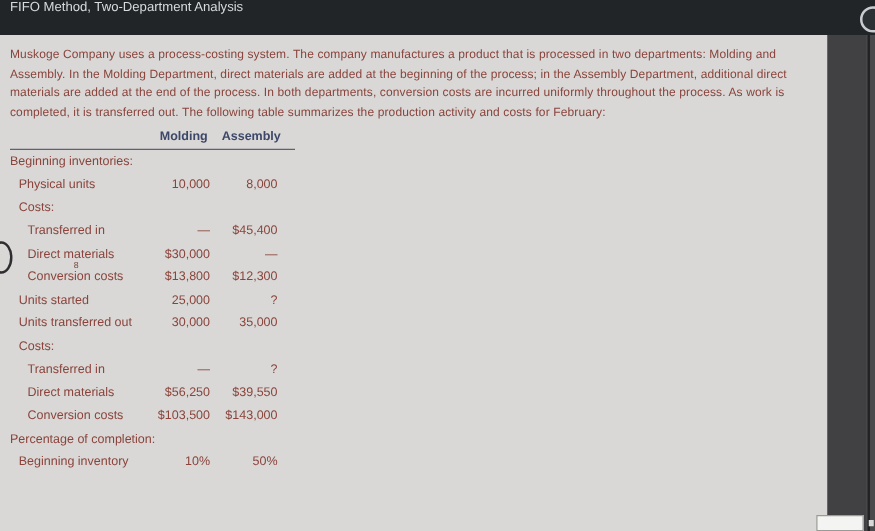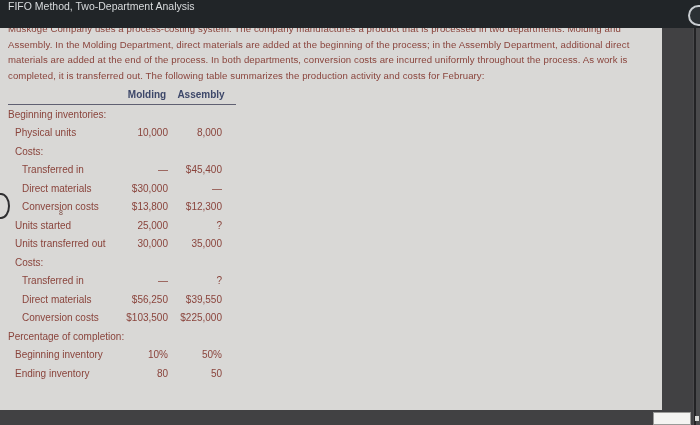--- a/index.html
+++ b/index.html
@@ -11,21 +11,21 @@
     position:absolute; top:0; left:0; width:700px; height:28px;
     background:#212528; color:#d8dbdd; font-size:10.5px;
     display:flex; padding-left:8px; z-index:5;
   }
   .corner-logo {
     position:absolute; right:-9px; top:5px; width:21px; height:21px;
     border-radius:50%; border:2px solid #c9cdd1; background:#2b3034;
   }
 
   .content {
-    position:absolute; top:13px; left:0; width:662px; height:397px;
+    position:absolute; top:28px; left:0; width:662px; height:397px;
     background:#d9d8d6; padding:8px 8px 16px 8px; overflow:hidden;
   }
   .para {
     font-size:9.6px; line-height:15.5px; color:#8a443c; width:650px;
     letter-spacing:0.1px;
   }
 
   .ptable { margin-top:4px; font-size:10px; color:#8a443c; width:228px; }
   .thead { display:flex; border-bottom:1px solid #606072; padding:2px 0 4px 0; }
   .thead .lbl { width:112px; }
@@ -136,36 +136,31 @@
             <span class="val">?</span>
           </div>
           <div class="trow indent2">
             <span class="lbl">Direct materials</span>
             <span class="val">$56,250</span>
             <span class="val">$39,550</span>
           </div>
           <div class="trow indent2">
             <span class="lbl">Conversion costs</span>
             <span class="val">$103,500</span>
-            <span class="val">$225,000</span>
+            <span class="val">$143,000</span>
           </div>
           <div class="trow indent0">
             <span class="lbl">Percentage of completion:</span>
             <span class="val"></span>
             <span class="val"></span>
           </div>
           <div class="trow indent1">
             <span class="lbl">Beginning inventory</span>
             <span class="val">10%</span>
             <span class="val">50%</span>
-          </div>
-          <div class="trow indent1">
-            <span class="lbl">Ending inventory</span>
-            <span class="val">80</span>
-            <span class="val">50</span>
           </div>
         </div>
     </div>
   </div>
 
   <span class="stray-mark">8</span>
 
   <div class="side-toggle"></div>
 
   <div class="right-strip">

